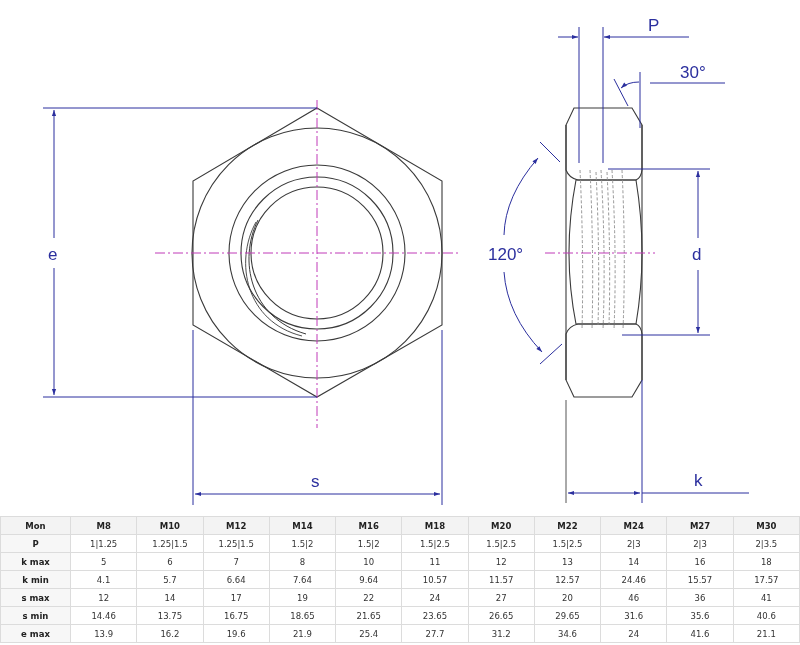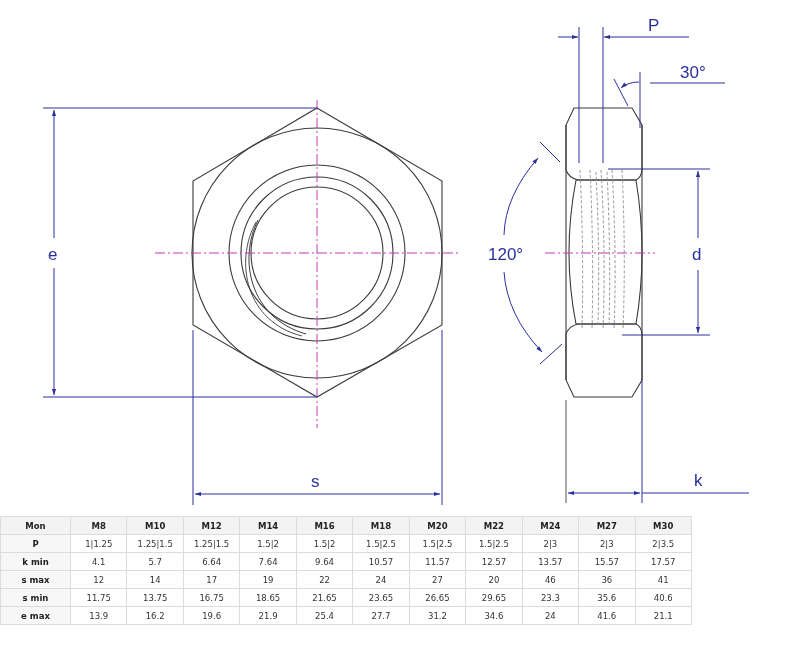--- a/index.html
+++ b/index.html
@@ -1,20 +1,20 @@
 <!DOCTYPE html>
 <html><head>
 <meta charset="utf-8">
 <style>
   html, body { margin: 0; padding: 0; background: #ffffff; }
   body { width: 800px; height: 645px; overflow: hidden; position: relative; font-family: "Liberation Sans", sans-serif; }
   #drawing { position: absolute; left: 0; top: 0; width: 800px; height: 515px; }
   #drawing svg { display: block; }
   .dim-label { font-family: "Liberation Sans", sans-serif; fill: #2b2f9e; }
-  #spec-table { position: absolute; left: 0; top: 516px; width: 692px; border-collapse: collapse; table-layout: fixed; font-family: "DejaVu Sans", sans-serif; font-size: 8.5px; color: #333; padding-left: 8px; }
+  #spec-table { position: absolute; left: 0; top: 516px; width: 800px; border-collapse: collapse; table-layout: fixed; font-family: "DejaVu Sans", sans-serif; font-size: 8.5px; color: #333; padding-left: 8px; }
   #spec-table td, #spec-table th { border: 1px solid #dcdcdc; height: 17px; padding: 0; text-align: center; vertical-align: middle; white-space: nowrap; }
   #spec-table th { font-weight: bold; color: #222; }
   #spec-table thead th { background: #f3f3f3; }
   #spec-table tbody th { background: #f7f7f7; }
   #spec-table col.label-col { width: 70px; }
 </style>
 </head>
 <body>
 
 <div id="drawing">
@@ -154,58 +154,72 @@
       <td>1.5|2</td>
       <td>1.5|2</td>
       <td>1.5|2.5</td>
       <td>1.5|2.5</td>
       <td>1.5|2.5</td>
       <td>2|3</td>
       <td>2|3</td>
       <td>2|3.5</td>
     </tr>
     <tr>
+      <th>k max</th>
+      <td>5</td>
+      <td>6</td>
+      <td>7</td>
+      <td>8</td>
+      <td>10</td>
+      <td>11</td>
+      <td>12</td>
+      <td>13</td>
+      <td>14</td>
+      <td>16</td>
+      <td>18</td>
+    </tr>
+    <tr>
       <th>k min</th>
       <td>4.1</td>
       <td>5.7</td>
       <td>6.64</td>
       <td>7.64</td>
       <td>9.64</td>
       <td>10.57</td>
       <td>11.57</td>
       <td>12.57</td>
-      <td>13.57</td>
+      <td>24.46</td>
       <td>15.57</td>
       <td>17.57</td>
     </tr>
     <tr>
       <th>s max</th>
       <td>12</td>
       <td>14</td>
       <td>17</td>
       <td>19</td>
       <td>22</td>
       <td>24</td>
       <td>27</td>
       <td>20</td>
       <td>46</td>
       <td>36</td>
       <td>41</td>
     </tr>
     <tr>
       <th>s min</th>
-      <td>11.75</td>
+      <td>14.46</td>
       <td>13.75</td>
       <td>16.75</td>
       <td>18.65</td>
       <td>21.65</td>
       <td>23.65</td>
       <td>26.65</td>
       <td>29.65</td>
-      <td>23.3</td>
+      <td>31.6</td>
       <td>35.6</td>
       <td>40.6</td>
     </tr>
     <tr>
       <th>e max</th>
       <td>13.9</td>
       <td>16.2</td>
       <td>19.6</td>
       <td>21.9</td>
       <td>25.4</td>

